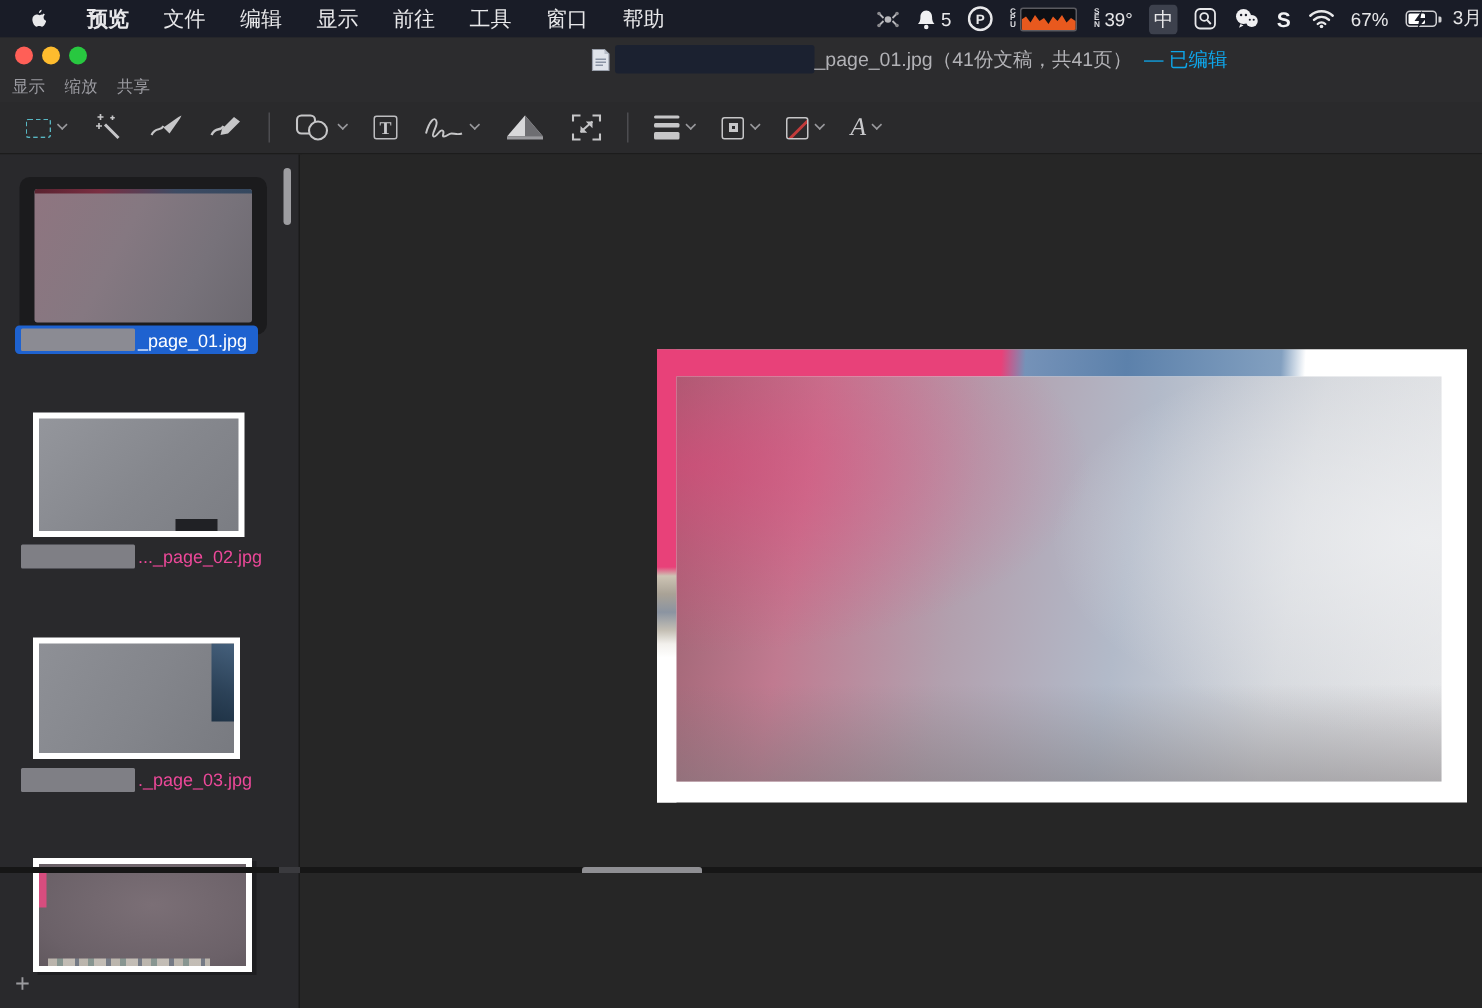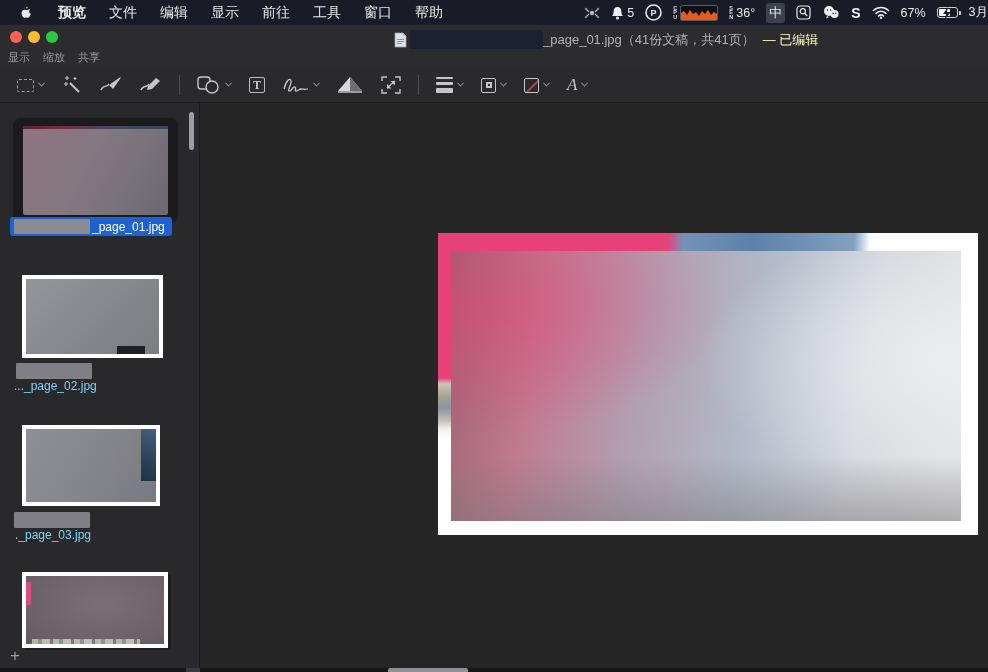--- a/index.html
+++ b/index.html
@@ -1,18 +1,18 @@
 <!DOCTYPE html>
 <html><head>
 <meta charset="utf-8">
 <style>
   * { margin:0; padding:0; box-sizing:border-box; }
   html,body { width:988px; height:672px; overflow:hidden; background:#262626;
               font-family:"Liberation Sans","DejaVu Sans",sans-serif; }
-  .screen { position:relative; width:988px; height:672px; }
+  .screen { position:relative; width:988px; height:582px; }
 
   
   .menubar { position:absolute; top:0; left:0; width:988px; height:25px;
              background:#191c27; display:flex; align-items:center; color:#e8e8ea;
              font-size:14px; }
   .menubar .left { display:flex; align-items:center; gap:15px; padding-left:18px; flex:0 0 auto; }
   .menu-item { padding:0 4px; white-space:nowrap; }
   .menu-item.app { font-weight:bold; }
   .apple { width:15px; height:16px; display:inline-block; margin-right:6px; }
   .menubar .right { margin-left:auto; display:flex; align-items:center; gap:11px;
@@ -38,21 +38,21 @@
   .tl { position:absolute; top:6px; width:12px; height:12px; border-radius:50%; }
   .tl.red { left:10px; background:#ff5f57; }
   .tl.yellow { left:28px; background:#febc2e; }
   .tl.green { left:46px; background:#28c840; }
   .tb-labels { position:absolute; left:8px; top:25px; display:flex; gap:13px;
                font-size:11px; color:#9b9ba1; }
   .title-group { position:absolute; left:394px; top:5px; height:19px; display:flex;
                  align-items:center; font-size:13px; color:#b2b2b6; }
   .doc-icon { width:13px; height:16px; margin-right:3px; }
   .redacted-title { width:133px; height:19px; background:#1b2130; border-radius:2px; }
-  .title-edited { color:#fef9c3; margin-left:8px; }
+  .title-edited { color:#0ea5e9; margin-left:8px; }
 
   
   .mtoolbar { position:absolute; top:68px; left:0; width:988px; height:35px;
               background:#2a2a2c; border-bottom:1px solid #1c1c1c;
               display:flex; align-items:center; gap:0; padding-left:8px; }
   .tool { display:flex; align-items:center; justify-content:center; height:28px;
           padding:0 9px; color:#c6c6c8; }
   .chev { width:5px; height:5px; border-right:1.5px solid #9a9a9e;
           border-bottom:1.5px solid #9a9a9e; transform:rotate(45deg) translate(-1px,-1px);
           margin-left:5px; margin-top:-2px; }
@@ -84,21 +84,21 @@
   .thumb1 { position:absolute; left:23px; top:23px; width:145px; height:89px;
             border-radius:2px; overflow:hidden;
             background:linear-gradient(118deg,#8f7580 0%,#857881 40%,#77727a 72%,#6b686f 100%); }
   .thumb1 .strip { position:absolute; top:0; left:0; right:0; height:3px;
             background:linear-gradient(90deg,#5a2330 0%,#7a2f42 30%,#3d4b63 65%,#35485f 100%); }
   .label-row { position:absolute; display:flex; align-items:center; font-size:12px; }
   .label1 { left:10px; top:114px; width:162px; height:19px; background:#1e62d0;
             border-radius:3px; color:#ffffff; padding-left:4px; }
   .redact { width:76px; height:15px; background:#8b8b93; border-radius:1px;
             margin-right:2px; flex:0 0 auto; }
-  .label-plain { color:#7dd3fc;flex-direction:column; }
+  .label-plain { color:#ec4899; }
   .label-plain .redact { background:#7f7f85; height:16px; }
 
   .frame { position:absolute; background:#ffffff; padding:4px; }
   .frame .inner { width:100%; height:100%; position:relative; overflow:hidden; }
   .frame2 { left:22px; top:172px; width:141px; height:83px; }
   .frame2 .inner { background:linear-gradient(135deg,#94969c 0%,#85878d 55%,#7b7d83 100%); }
   .notch2 { position:absolute; right:14px; bottom:0; width:28px; height:8px; background:#202125; }
   .label2 { left:14px; top:260px; }
   .frame3 { left:22px; top:322px; width:138px; height:81px; }
   .frame3 .inner { background:linear-gradient(120deg,#8e9096 0%,#83858b 55%,#787a80 100%); }
@@ -192,21 +192,21 @@
               <path d="M0 16 L0 7 L3 5 L6 9 L9 4 L12 8 L15 6 L18 10 L21 5 L24 8 L27 4 L30 9 L33 6 L36 8 L38 6 L38 16 Z" fill="#e8591e"></path>
             </svg>
         </span>
       </span>
       <span class="st">
         <span class="vstack">
             <span>S</span>
             <span>E</span>
             <span>N</span>
           </span>
-        <span>36°</span>
+        <span>39°</span>
       </span>
       <span class="imebox">中</span>
       <span class="st">
         <svg width="15" height="15" viewBox="0 0 15 15">
             <rect x="1" y="1" width="13" height="13" rx="3" fill="none" stroke="#e8e8ea" stroke-width="1.2"></rect>
             <circle cx="6.8" cy="6.3" r="2.6" fill="none" stroke="#e8e8ea" stroke-width="1.2"></circle>
             <path d="M8.8 8.4l2.4 2.6" stroke="#e8e8ea" stroke-width="1.3"></path>
           </svg>
       </span>
       <span class="st">

